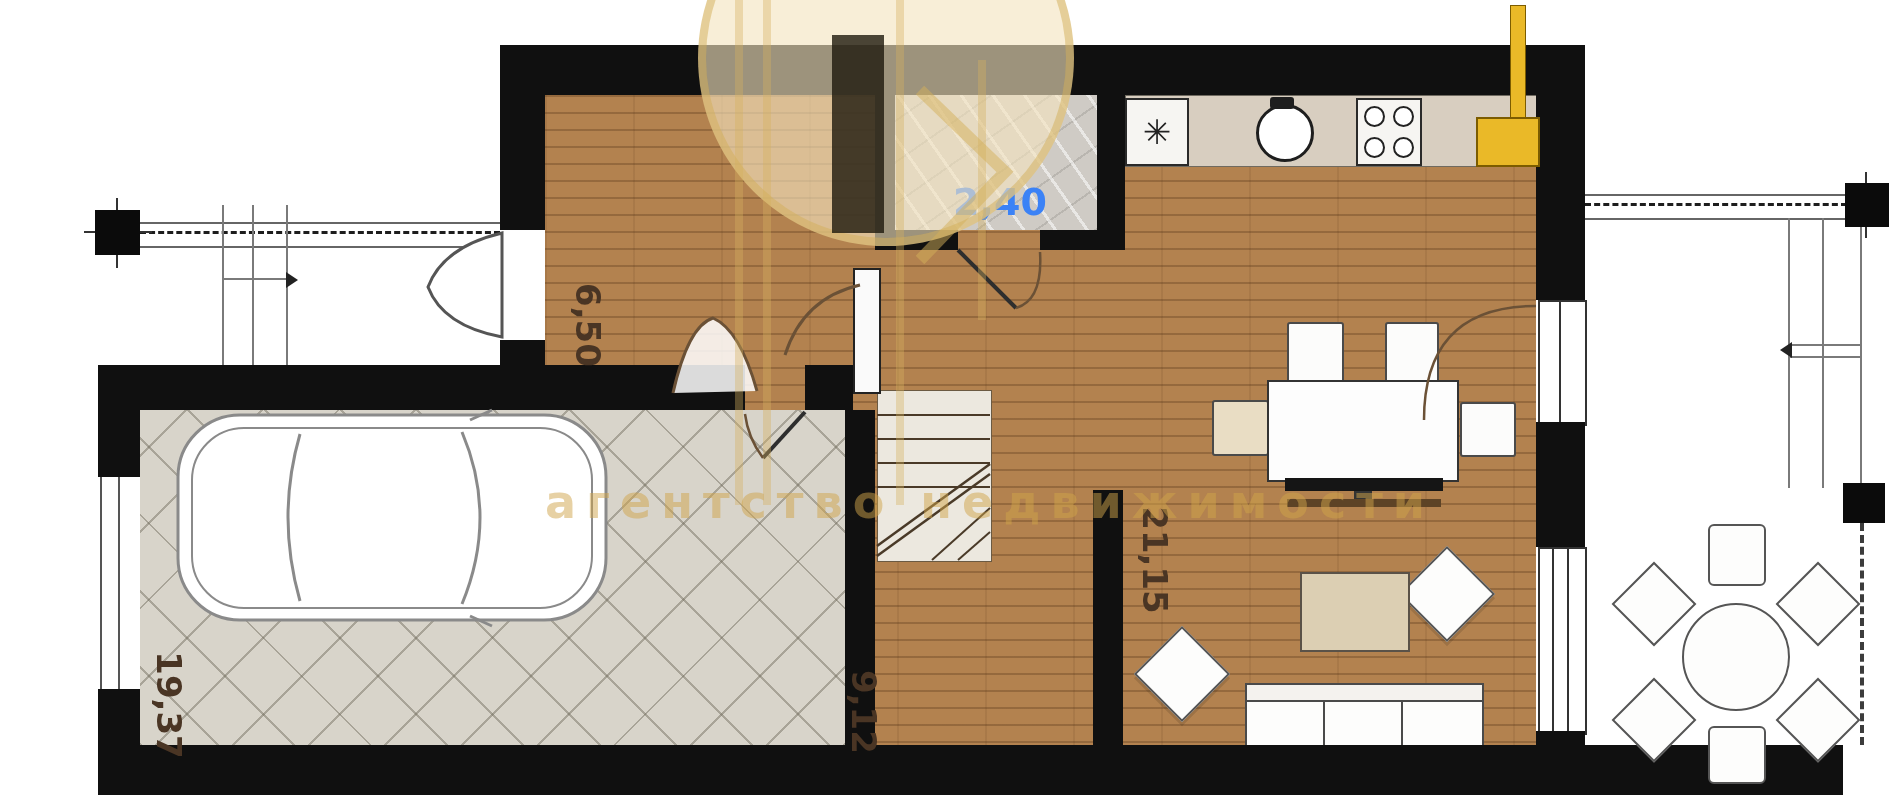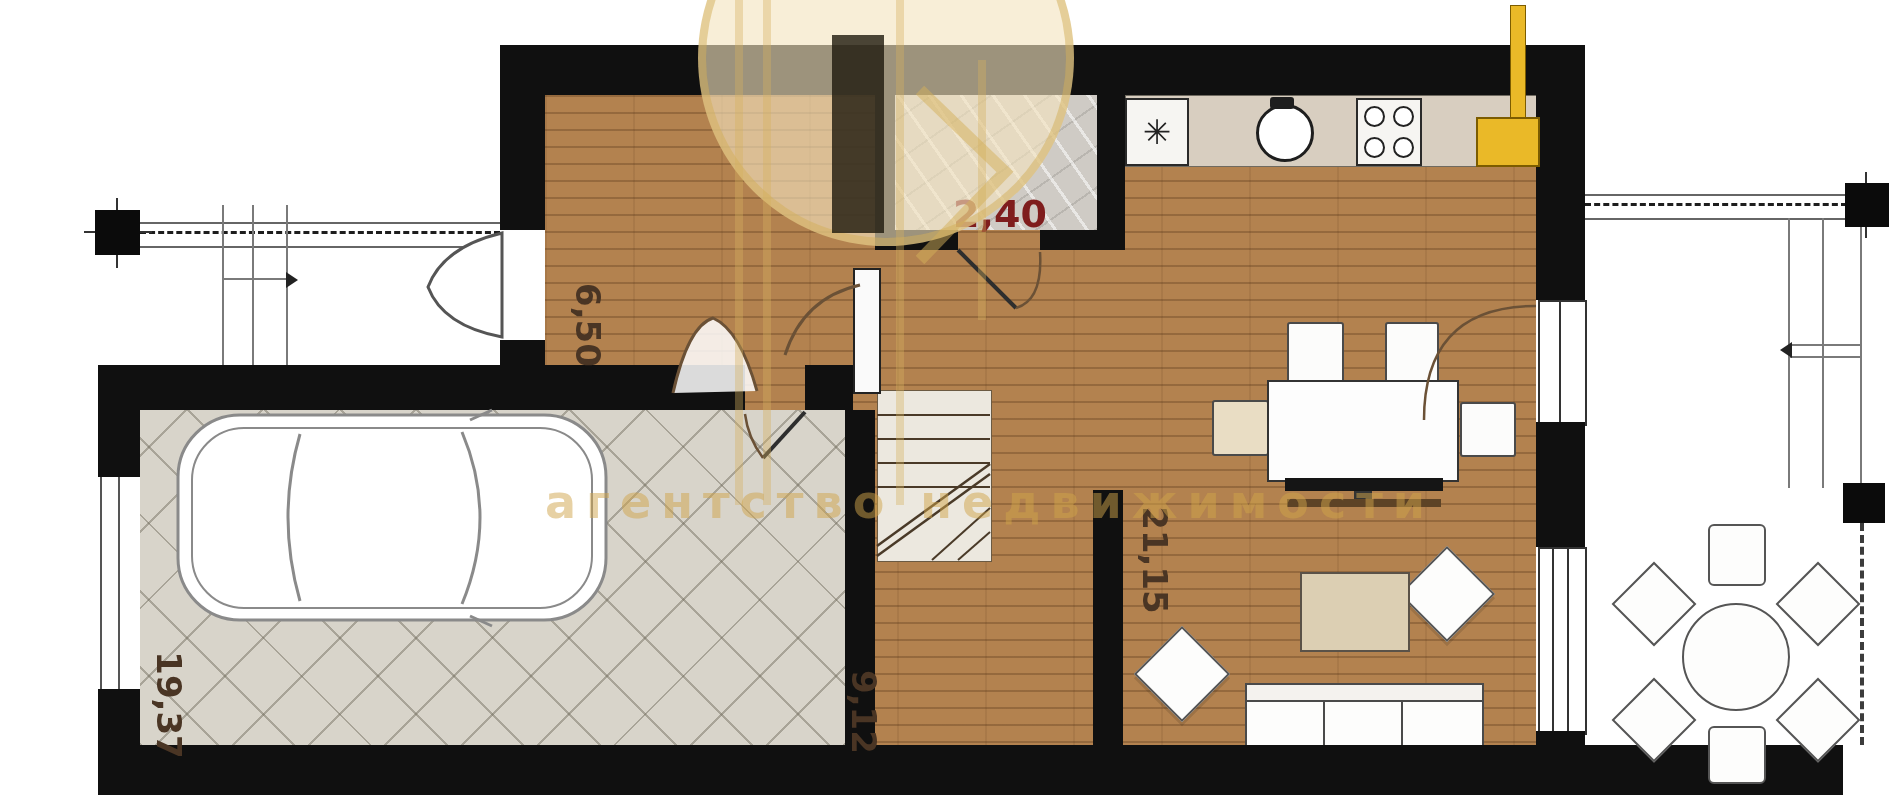--- a/index.html
+++ b/index.html
@@ -186,21 +186,21 @@
       <rect x="178" y="415" width="428" height="205" rx="62" fill="#ffffff"></rect>
       <rect x="192" y="428" width="400" height="180" rx="52" stroke-width="2"></rect>
       <path d="M 462 432 Q 498 517 462 604" stroke-width="3"></path>
       <path d="M 300 434 Q 276 517 300 601" stroke-width="3"></path>
       <line x1="470" y1="420" x2="492" y2="410"></line>
       <line x1="470" y1="616" x2="492" y2="626"></line>
     </g>
   </svg>
 
   <div class="lbl rot" style="left:528px;top:305px;width:120px;height:40px;">6,50</div>
-  <div class="lbl" style="left:945px;top:192px;width:110px;height:44px;font-size:38px;color:#7f1d1d;">2,40</div>
+  <div class="lbl" style="left:945px;top:180px;width:110px;height:44px;font-size:38px;color:#3b82f6;">2,40</div>
   <div class="lbl rot" style="left:1090px;top:540px;width:130px;height:40px;">21,15</div>
   <div class="lbl rot" style="left:804px;top:692px;width:120px;height:40px;">9,12</div>
   <div class="lbl rot" style="left:104px;top:685px;width:130px;height:40px;">19,37</div>
 
   <div class="wm" style="left:698px;top:-130px;width:360px;height:360px;border-radius:50%;background:rgba(243,228,190,.62);border:8px solid rgba(212,175,90,.5);"></div>
   <div class="wm" style="left:832px;top:35px;width:52px;height:198px;background:rgba(30,25,12,.8);"></div>
   <div class="wm" style="left:735px;top:0;width:8px;height:505px;background:rgba(214,176,94,.38);"></div>
   <div class="wm" style="left:763px;top:0;width:8px;height:505px;background:rgba(214,176,94,.38);"></div>
   <div class="wm" style="left:896px;top:0;width:8px;height:505px;background:rgba(214,176,94,.38);"></div>
   <div class="wm" style="left:978px;top:60px;width:8px;height:260px;background:rgba(214,176,94,.38);"></div>

